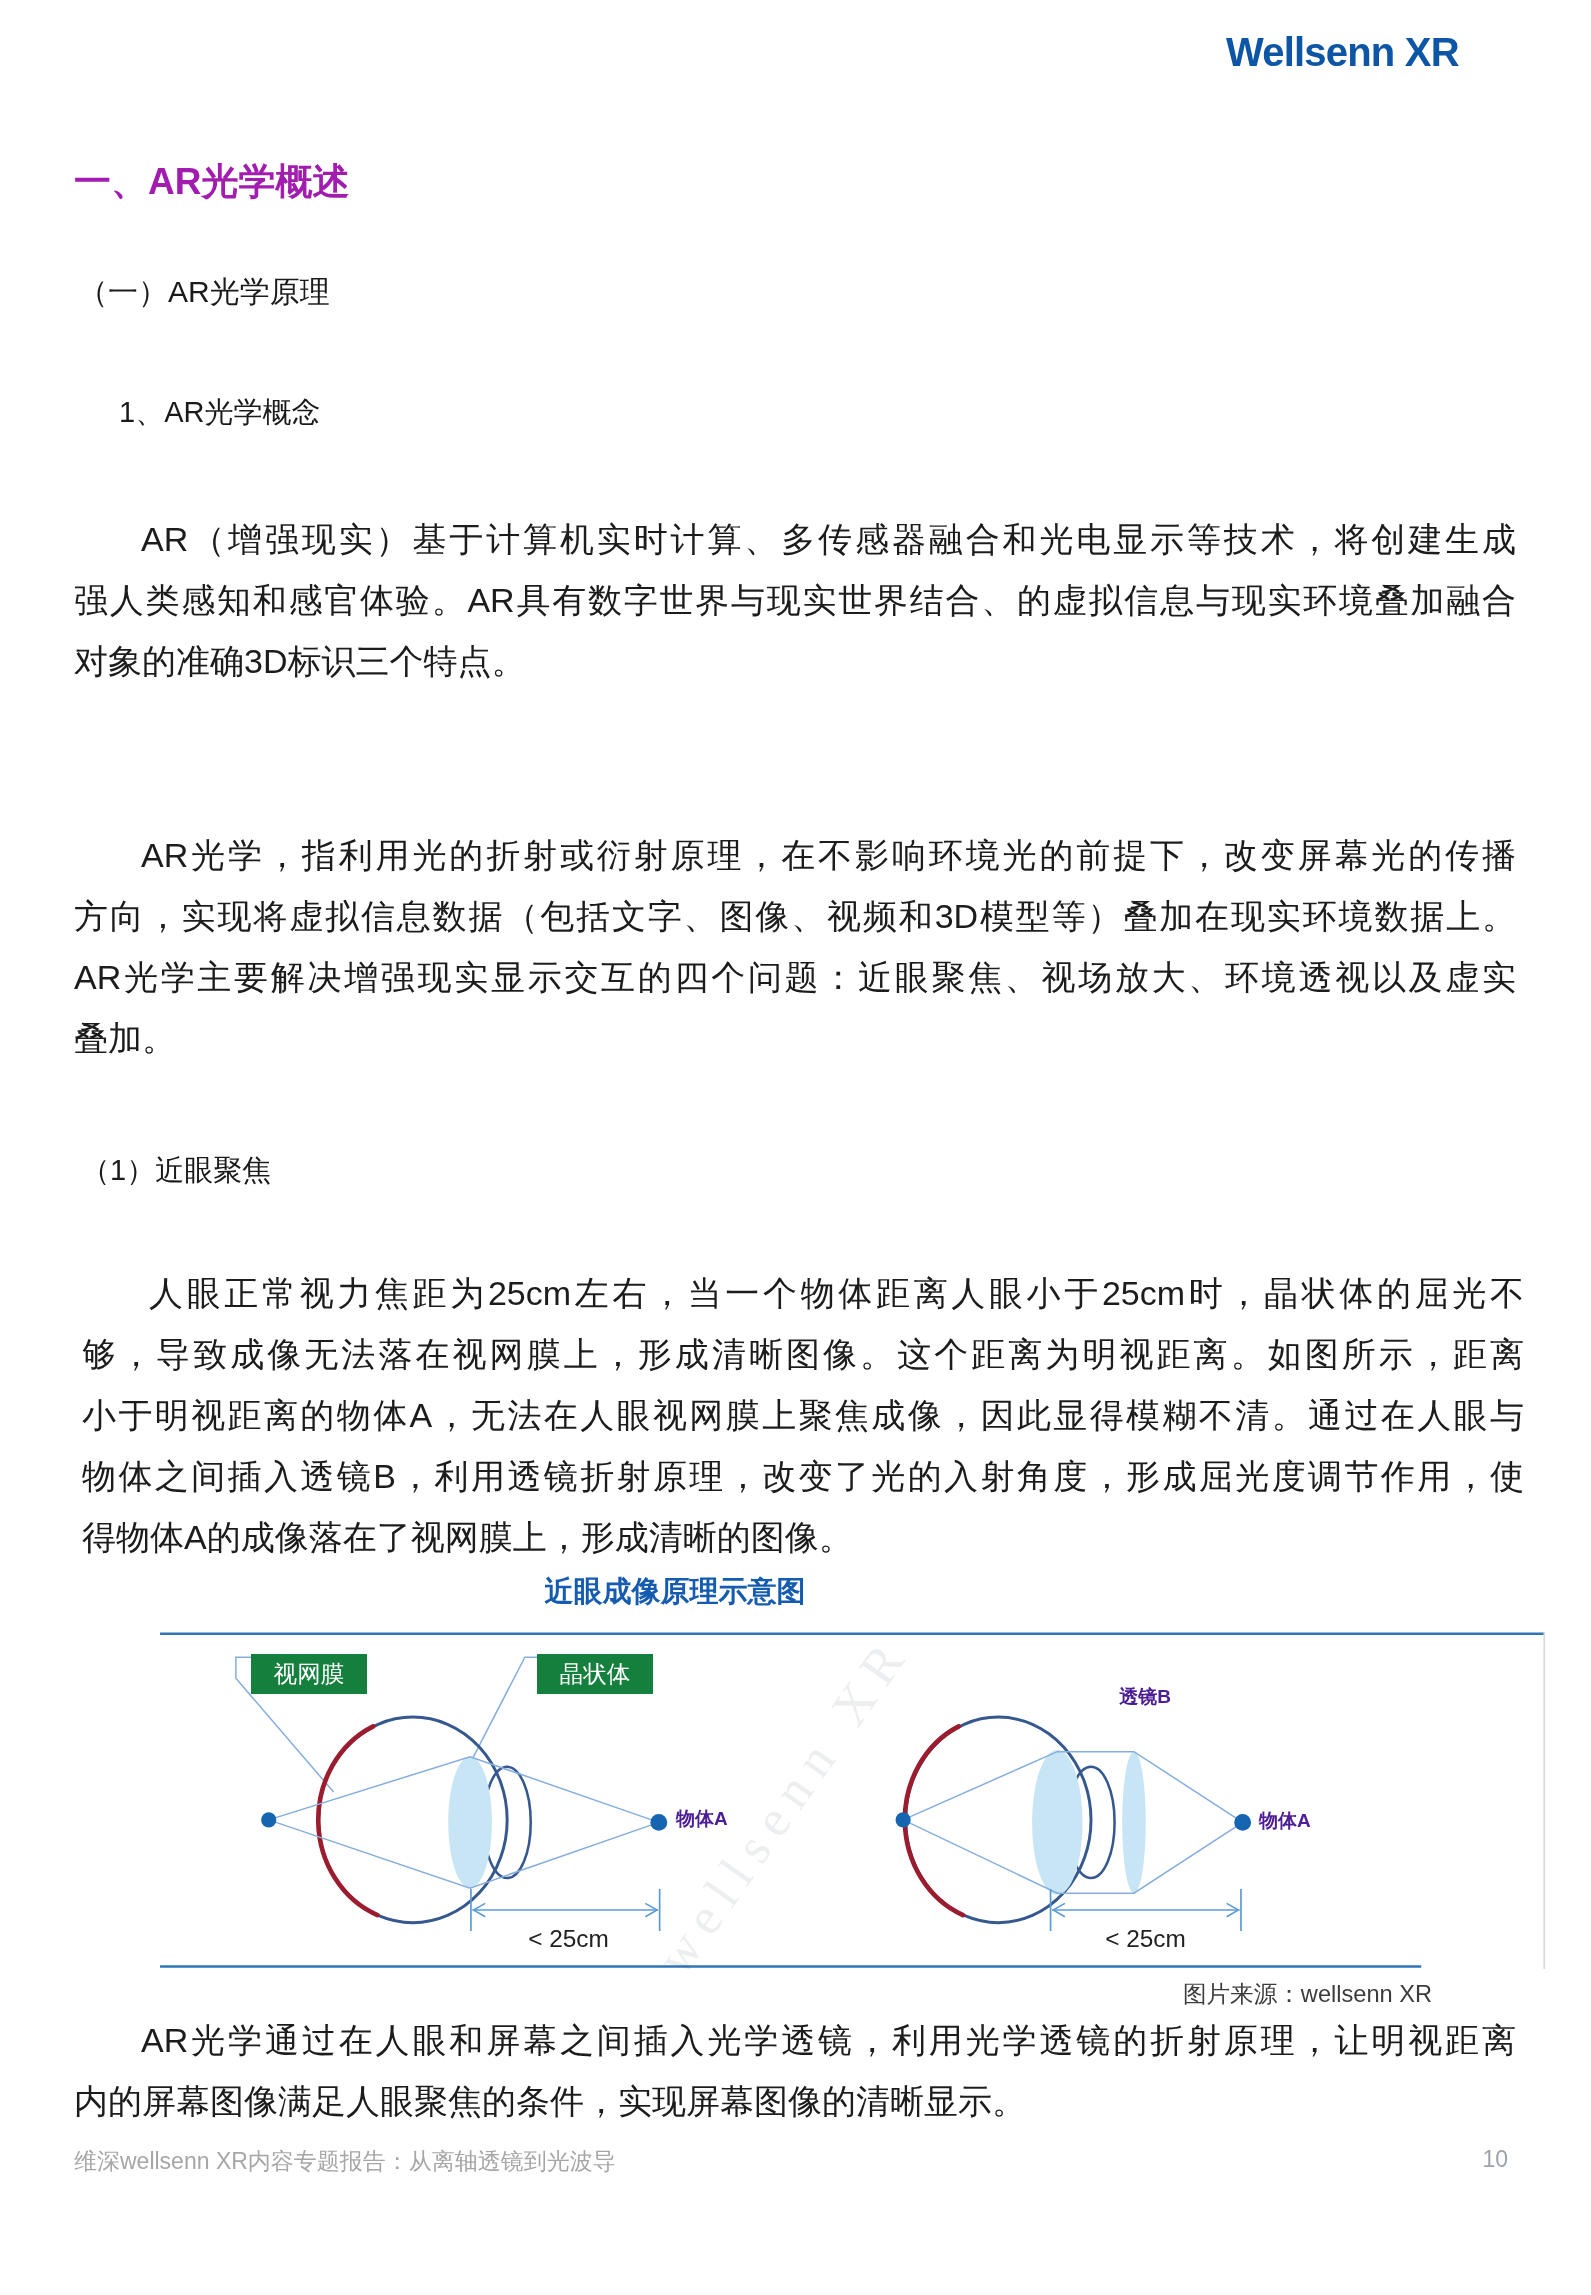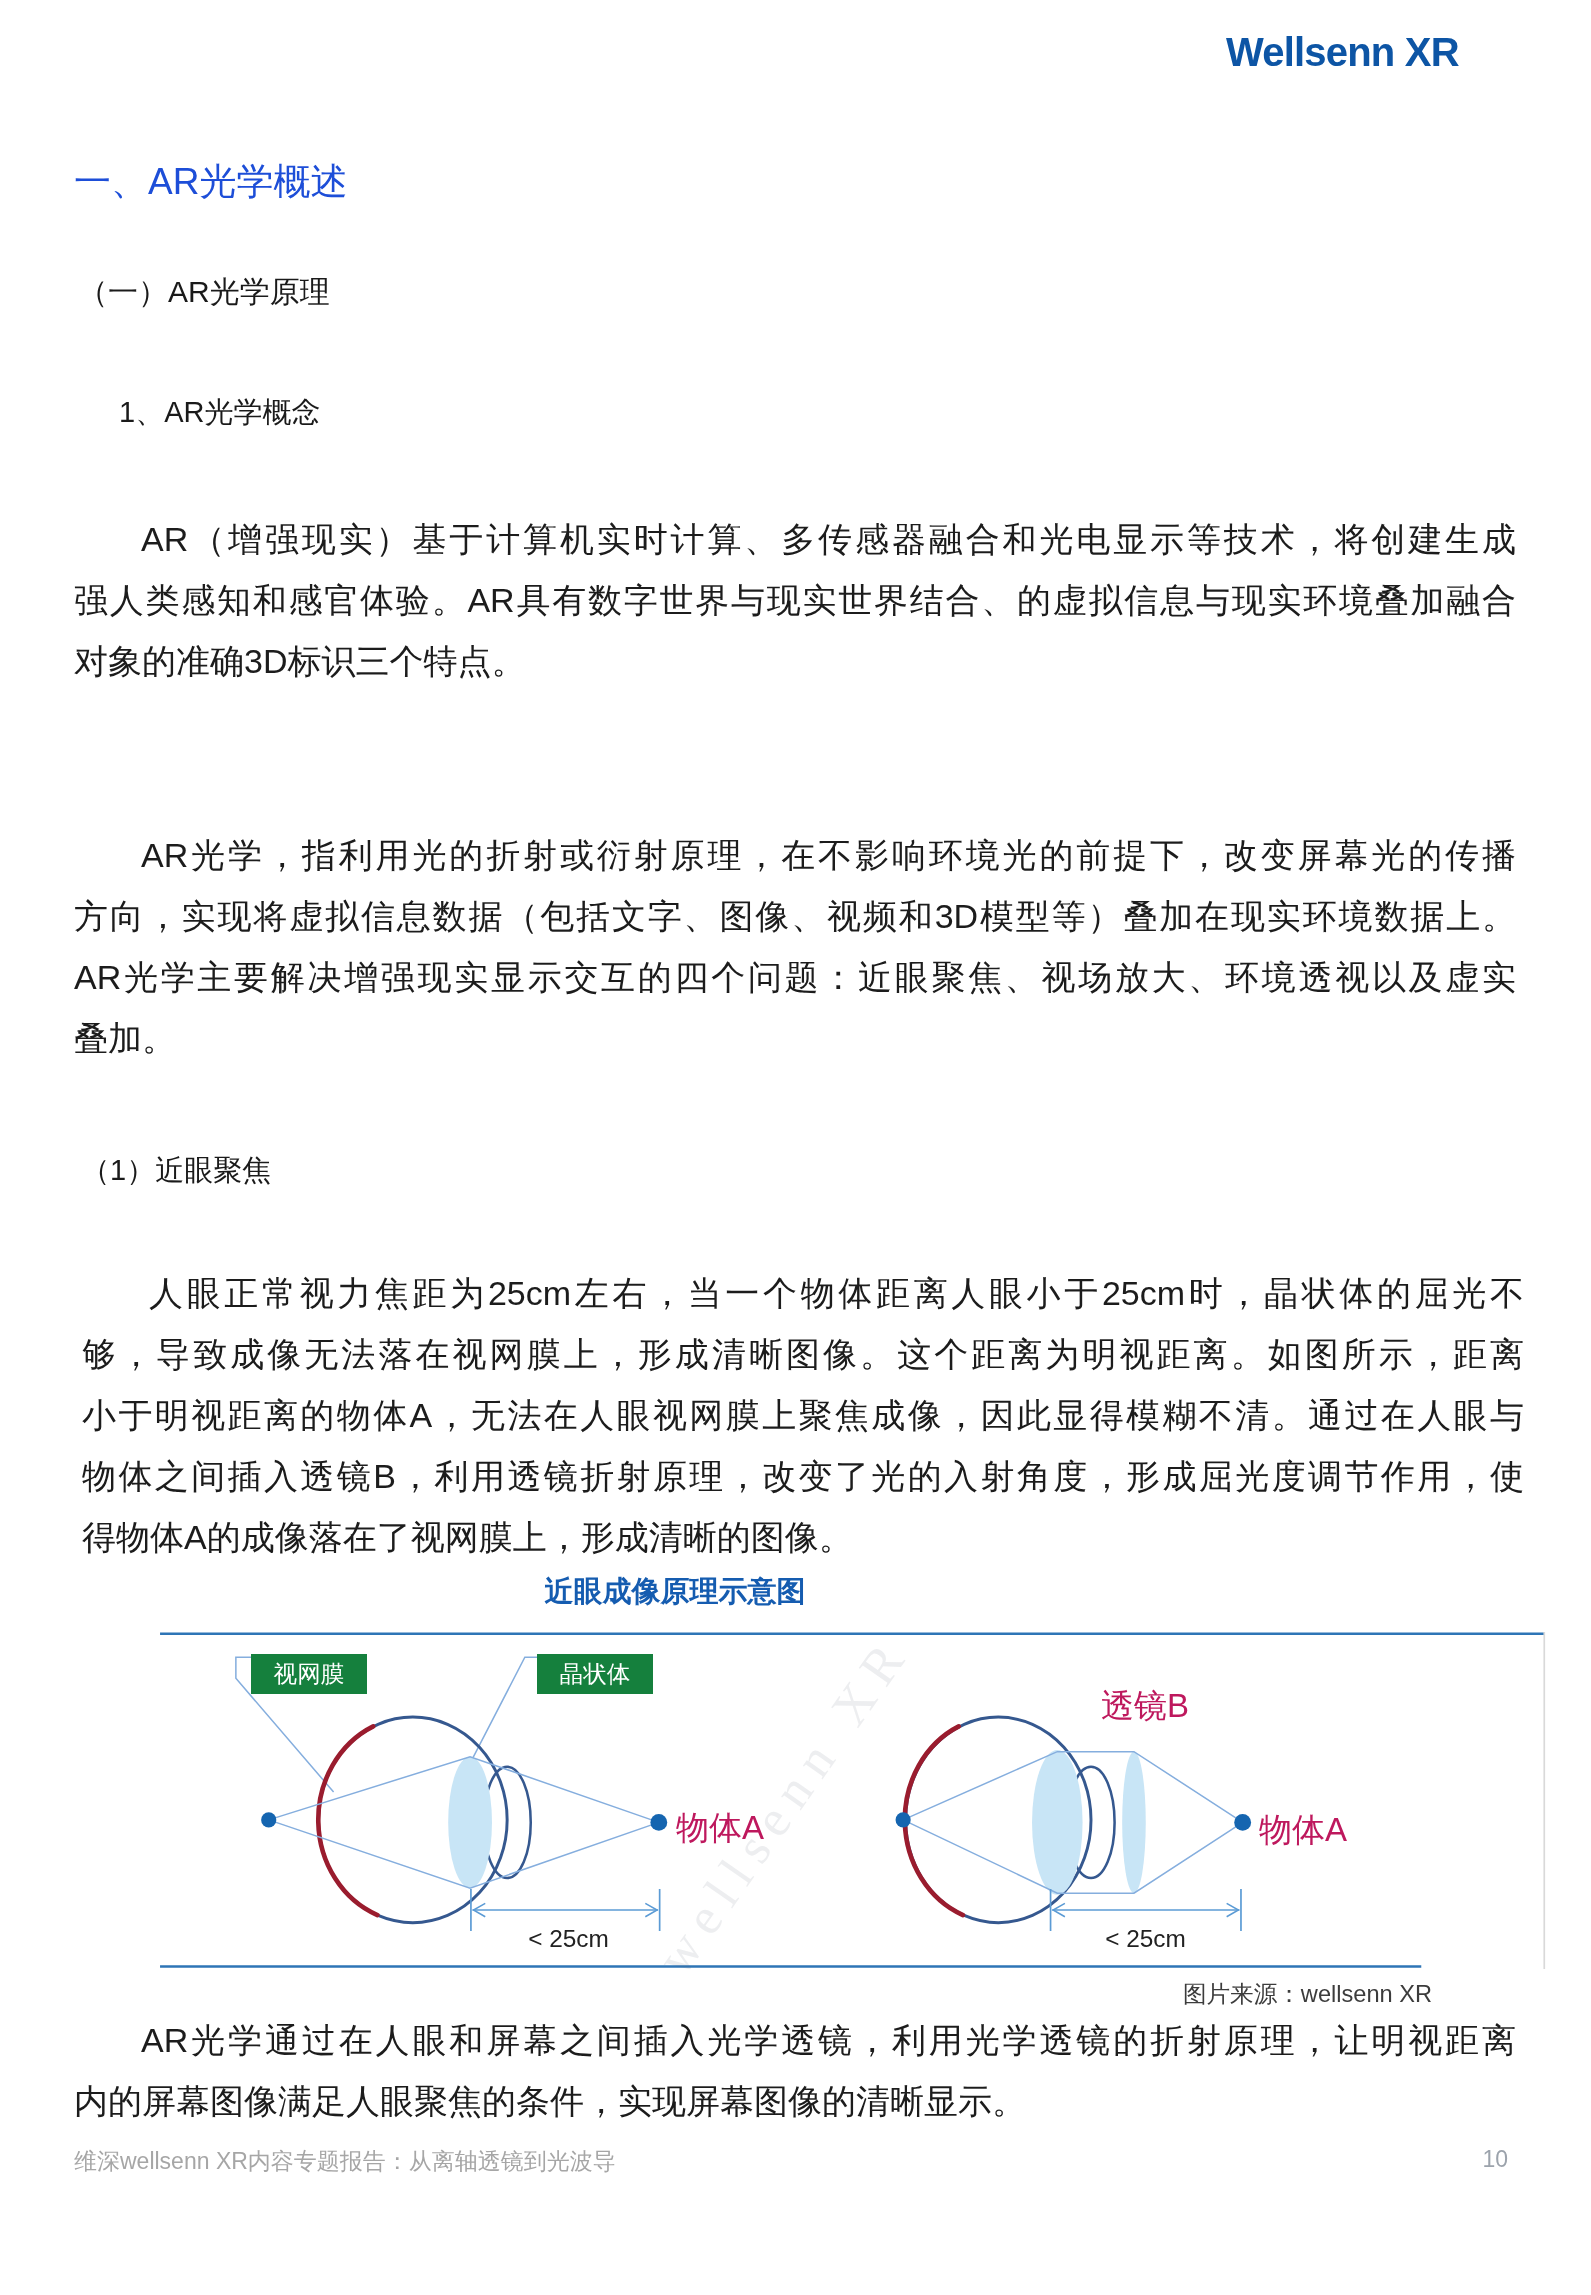--- a/index.html
+++ b/index.html
@@ -4,37 +4,37 @@
 <style>
   html,body{margin:0;padding:0;background:#ffffff;}
   #page{
     position:relative;width:1591px;height:2295px;background:#ffffff;overflow:hidden;
     font-family:"Liberation Sans","DejaVu Sans",sans-serif;color:#1a1a1a;
   }
   .abs{position:absolute;}
   
   #logo{left:1226px;top:30px;font-size:40px;font-weight:700;color:#0d55a5;letter-spacing:-0.8px;}
   
-  #h1{left:74px;top:157px;font-size:37px;font-weight:400;color:#1d4ed8;}
+  #h1{left:74px;top:157px;font-size:37px;font-weight:700;color:#a21caf;}
   #h2{left:78px;top:272px;font-size:30px;font-weight:400;}
   #h3{left:74px;top:393px;font-size:29px;font-weight:400;margin-left:45px;}
   #h4{left:81px;top:1151px;font-size:29px;font-weight:400;}
   
   .para{left:74px;width:1442px;font-size:34px;line-height:61px;color:#1c1c1c;}
   .para .ln{height:61px;white-space:nowrap;}
   .para .ln.j{text-align:justify;text-align-last:justify;white-space:normal;}
   .para .ln.ind{text-indent:67px;}
   #p1{top:509px;} #p2{top:825px;} #p3{top:1263px;margin-left:8px;} #p4{top:2010px;}
   
   #fig-title{left:0;top:1572px;width:1350px;text-align:center;font-size:29px;font-weight:700;color:#155cb0;}
   #figure{left:160px;top:1632px;width:1386px;height:337px;overflow:hidden;}
   #figure svg{position:absolute;left:0;top:0;}
   .tagbox{position:absolute;width:116px;height:40px;background:#15803d;color:#ffffff;
           font-size:23.6px;line-height:40px;text-align:center;font-weight:500;}
-  .diaglabel{position:absolute;font-size:33px;color:#be185d;}
+  .diaglabel{position:absolute;font-size:19px;color:#4c1d95;font-weight:bold;}
   .distlabel{position:absolute;width:143px;text-align:center;font-size:24.4px;color:#222222;}
   #watermark{position:absolute;left:354px;top:143px;width:539px;height:59px;
              text-align:center;font-size:52px;letter-spacing:11.8px;
              font-family:"Liberation Serif","DejaVu Serif",serif;
              color:rgba(90,100,120,0.11);transform:rotate(-55deg);}
   #caption{left:842px;top:1978px;width:590px;text-align:right;font-size:23.6px;color:#3c3c3c;}
   
   #footer-left{left:74px;top:2146px;font-size:23px;color:#a6a6a6;}
   #footer-page{left:1382px;top:2146px;width:126px;text-align:right;font-size:23px;color:#9ca3ac;}
 </style>

